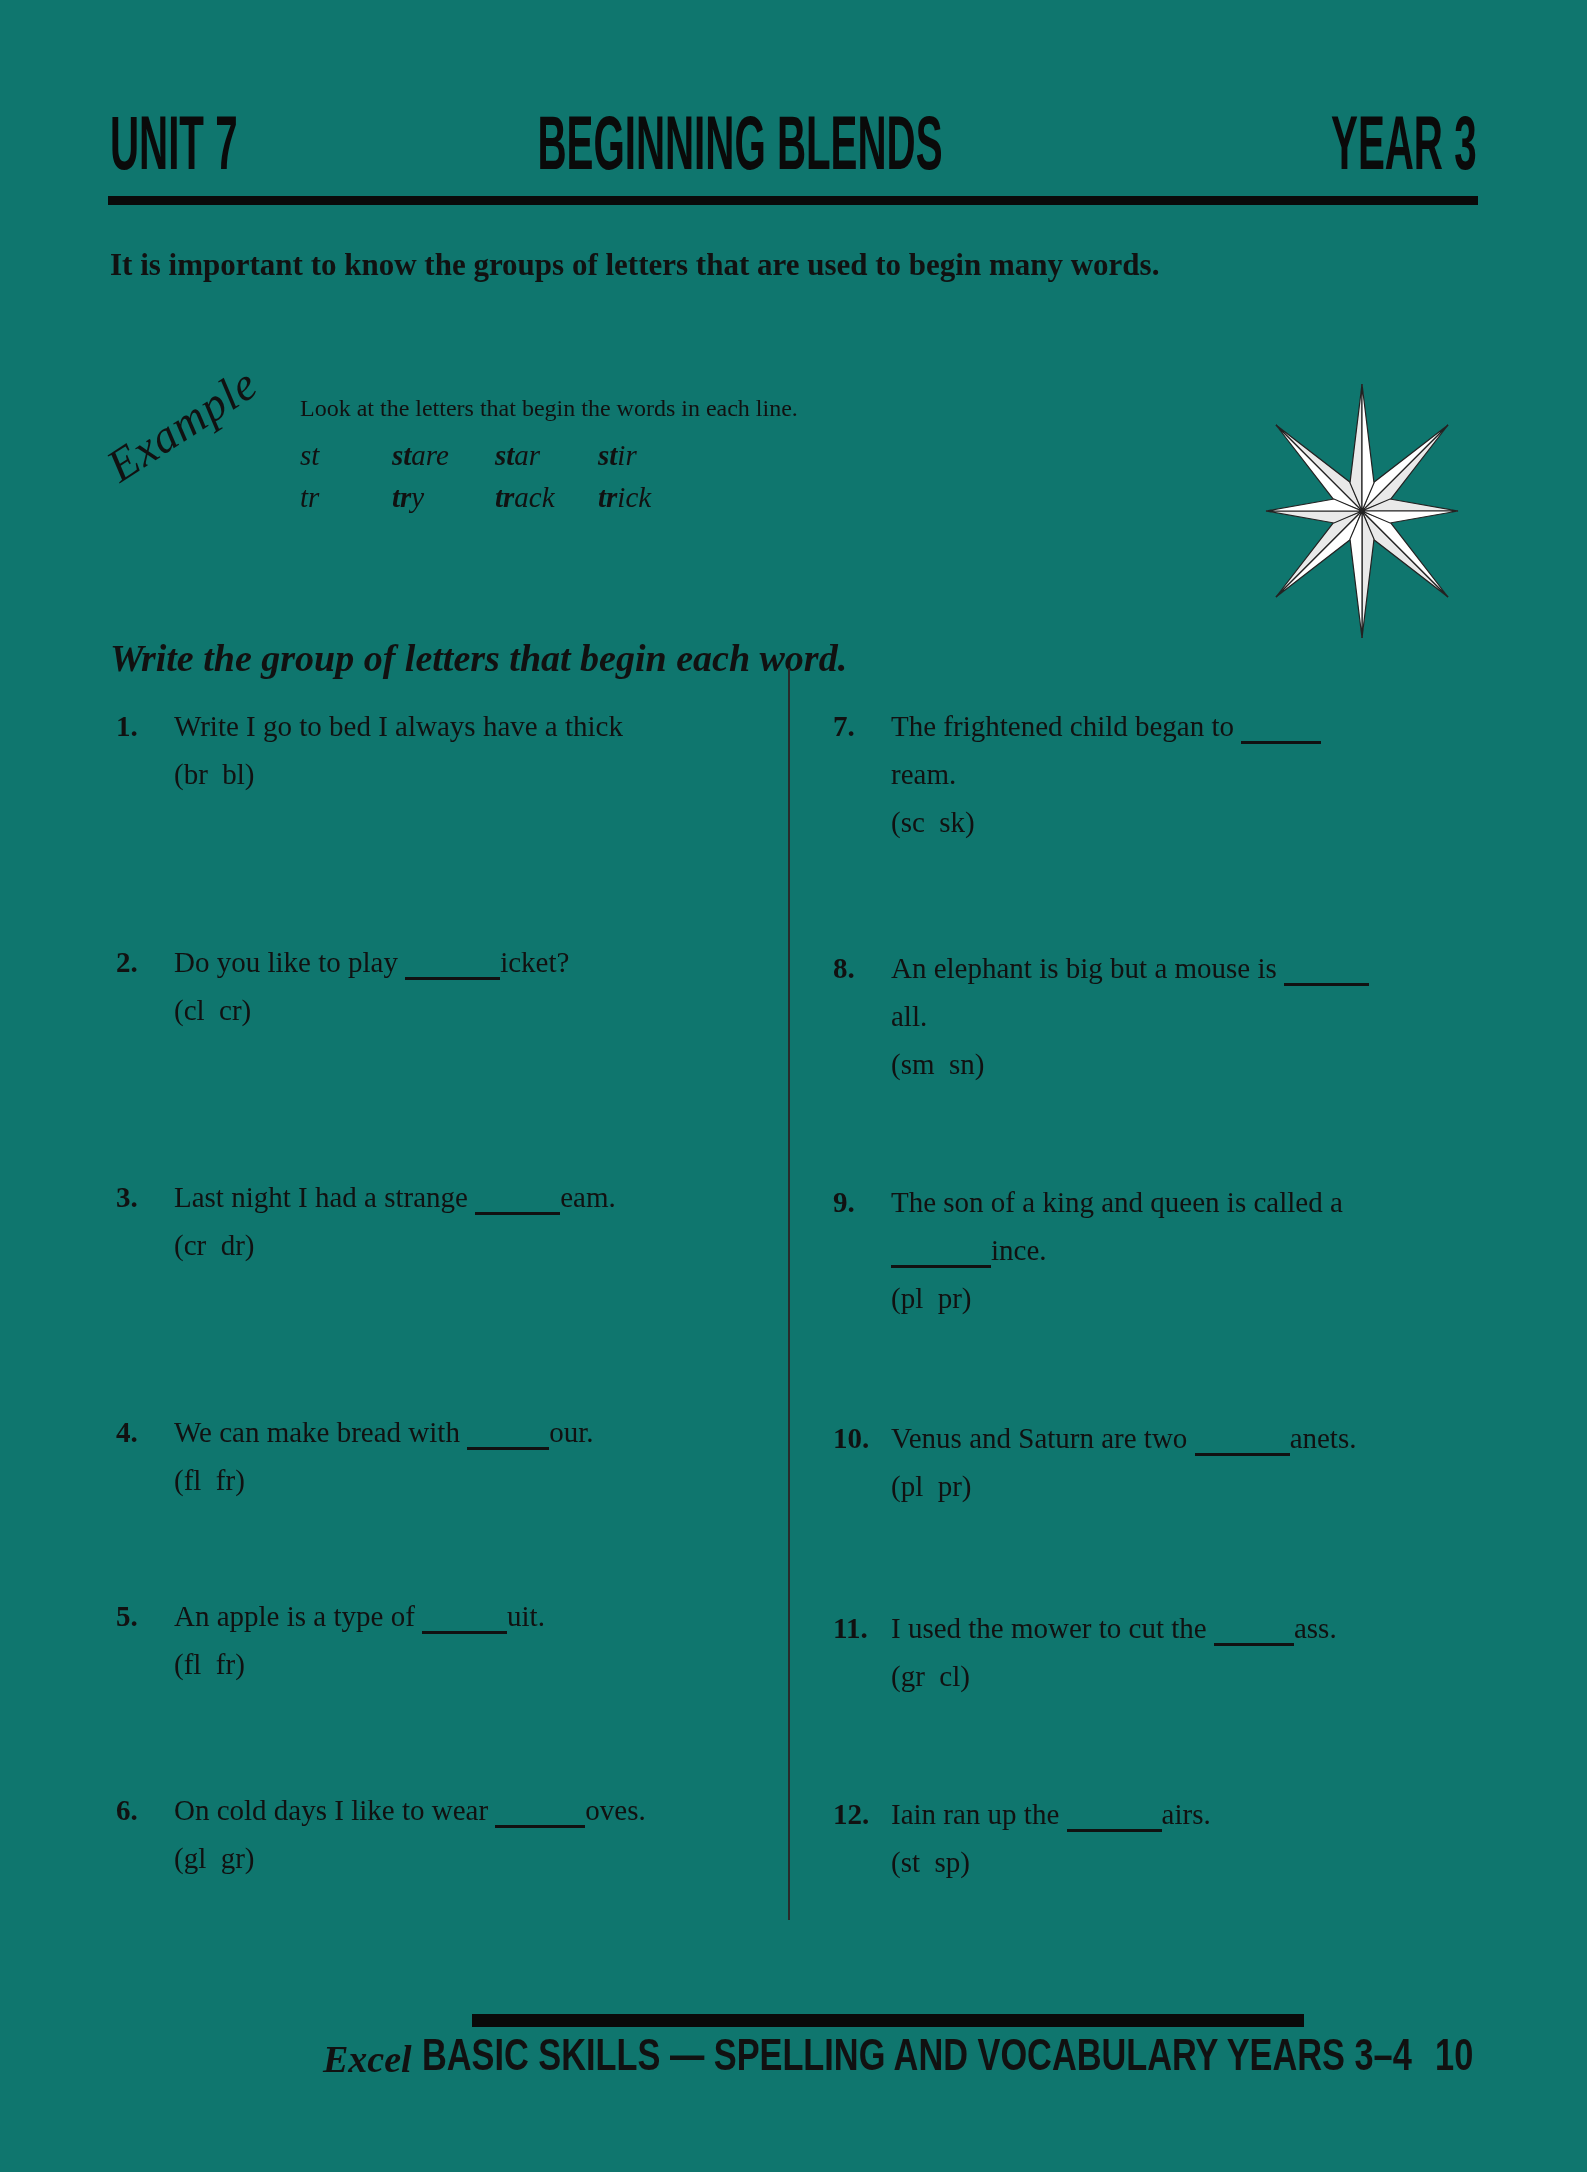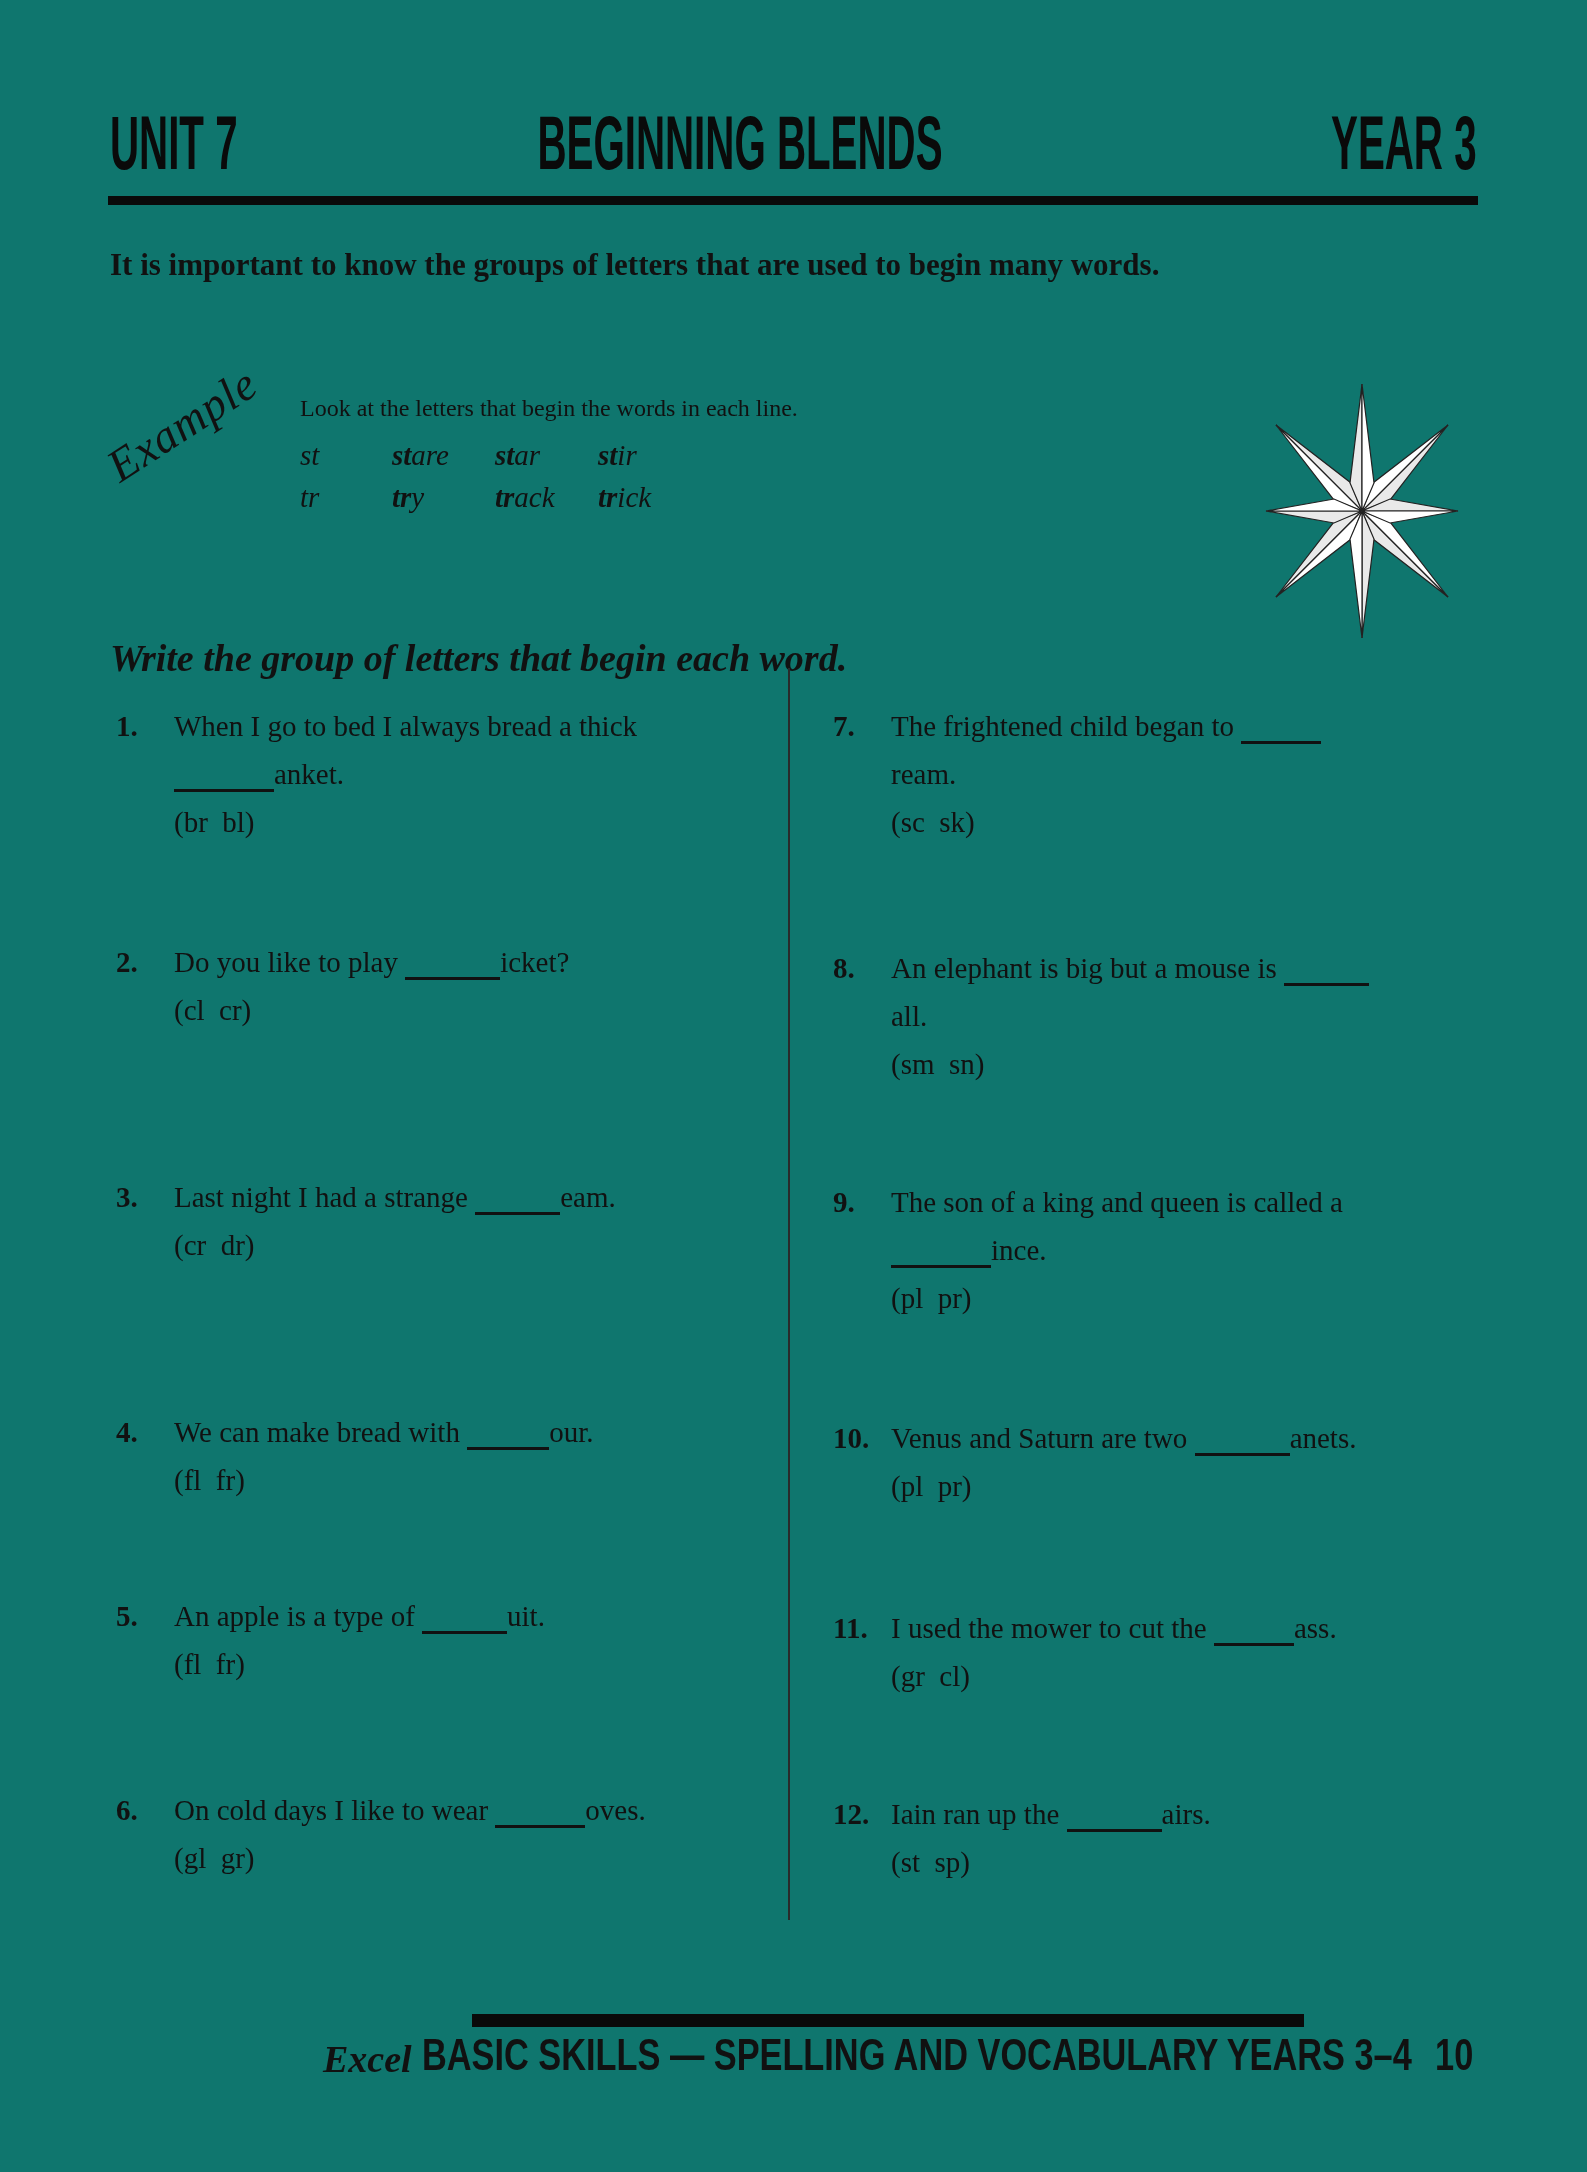--- a/index.html
+++ b/index.html
@@ -92,22 +92,21 @@
   </svg>
 
   <p class="instruction">Write the group of letters that begin each word.</p>
 
   <div class="divider"></div>
 
   <div id="questions">
       <div class="question" style="left: 116px; top: 702px;">
         <span class="q-num">1.</span>
         <div class="q-body">
-          <div class="q-line"><span>When I go to bed I always bread a thick</span></div>
-          <div class="q-line"><span class="blank" style="width: 100px;"></span><span>anket.</span></div>
+          <div class="q-line"><span>Write I go to bed I always have a thick</span></div>
           <div class="q-line q-options">(br  bl)</div>
         </div>
       </div>
       <div class="question" style="left: 116px; top: 938px;">
         <span class="q-num">2.</span>
         <div class="q-body">
           <div class="q-line"><span>Do you like to play </span><span class="blank" style="width: 95px;"></span><span>icket?</span></div>
           <div class="q-line q-options">(cl  cr)</div>
         </div>
       </div>

